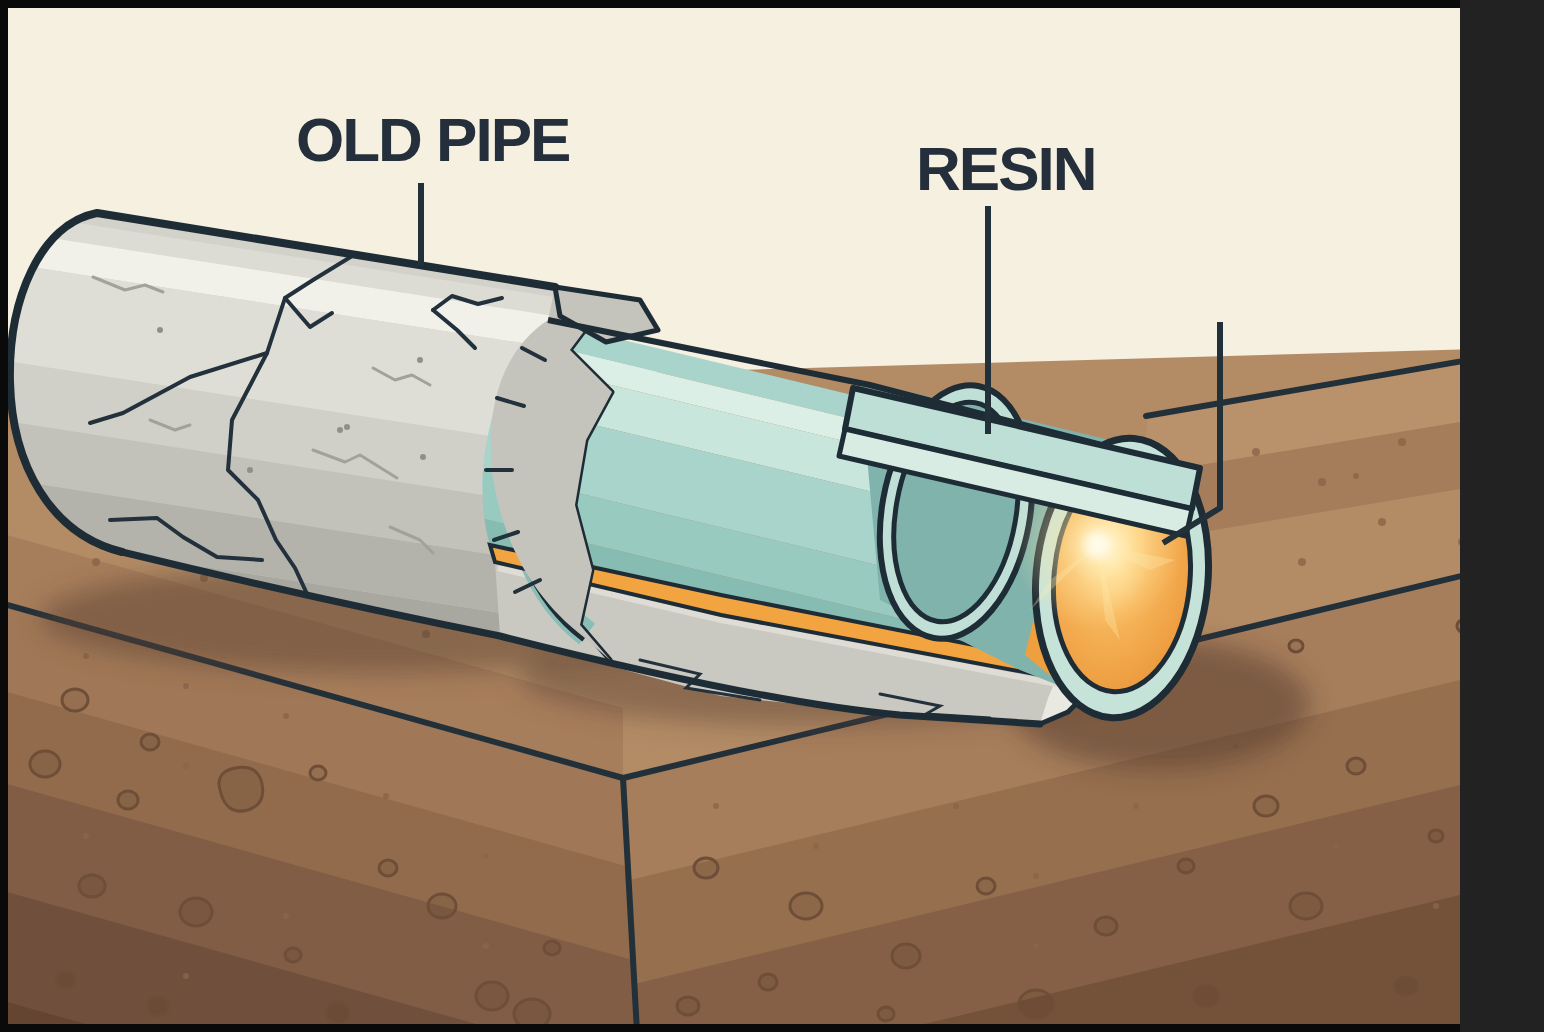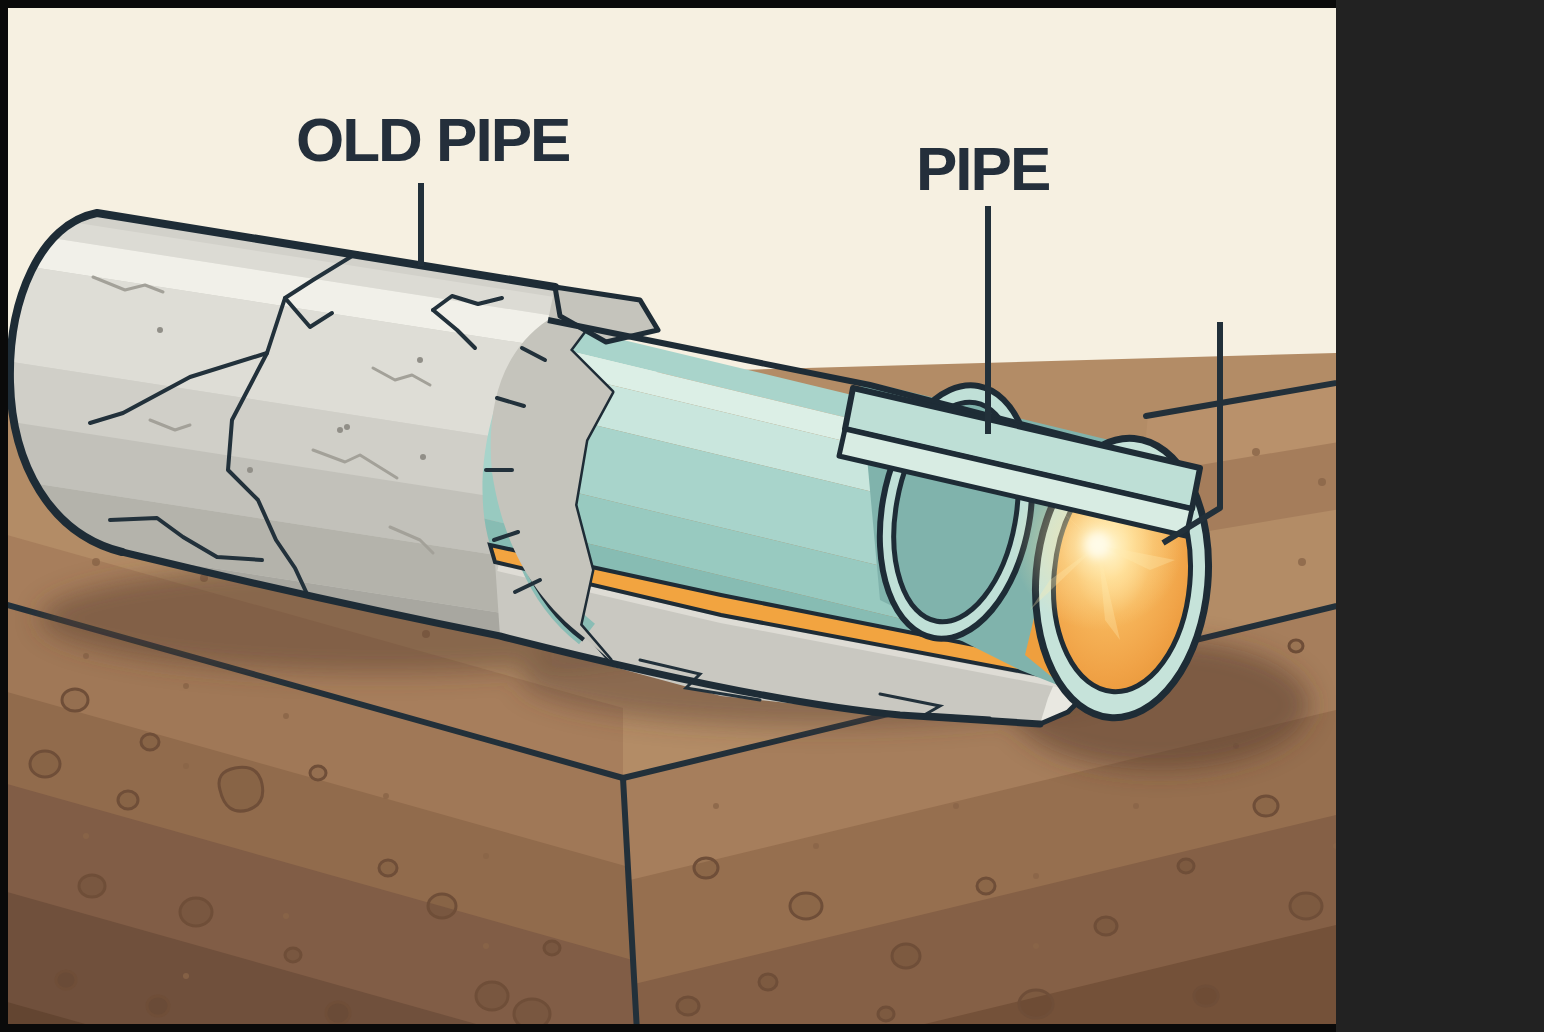--- a/index.html
+++ b/index.html
@@ -1,17 +1,17 @@
 <!DOCTYPE html>
 <html><head>
 <meta charset="utf-8">
 <style>
   html,body{margin:0;padding:0;background:#222;}
   #stage{
-    position:relative;width:1336px;height:1032px;overflow:hidden;
+    position:relative;width:1460px;height:1032px;overflow:hidden;
     background:#f6f0e1;font-family:"Liberation Sans",sans-serif;
   }
   #stage svg{position:absolute;left:0;top:0;}
   .calloutLabel{
     position:absolute;font-weight:bold;font-size:62px;letter-spacing:-2px;
     color:#242f3b;white-space:nowrap;user-select:none;
   }
 </style>
 </head>
 <body>
@@ -293,14 +293,14 @@
   <g stroke="#22303a" stroke-width="6" fill="none" stroke-linejoin="round">
     <path d="M 421,183 L 421,266"></path>
     <path d="M 988,206 L 988,434"></path>
     <path d="M 1220,322 L 1220,508 L 1163,543"></path>
   </g>
 
   <rect x="4" y="4" width="1536" height="1024" fill="none" stroke="#0a0a0a" stroke-width="8"></rect>
 </svg>
 
 <div class="calloutLabel" style="left:296px;top:104px;">OLD PIPE</div>
-<div class="calloutLabel" style="left:916px;top:133px;">PIPE</div>
+<div class="calloutLabel" style="left:916px;top:133px;">RESIN</div>
 </div>
 
 </body></html>

